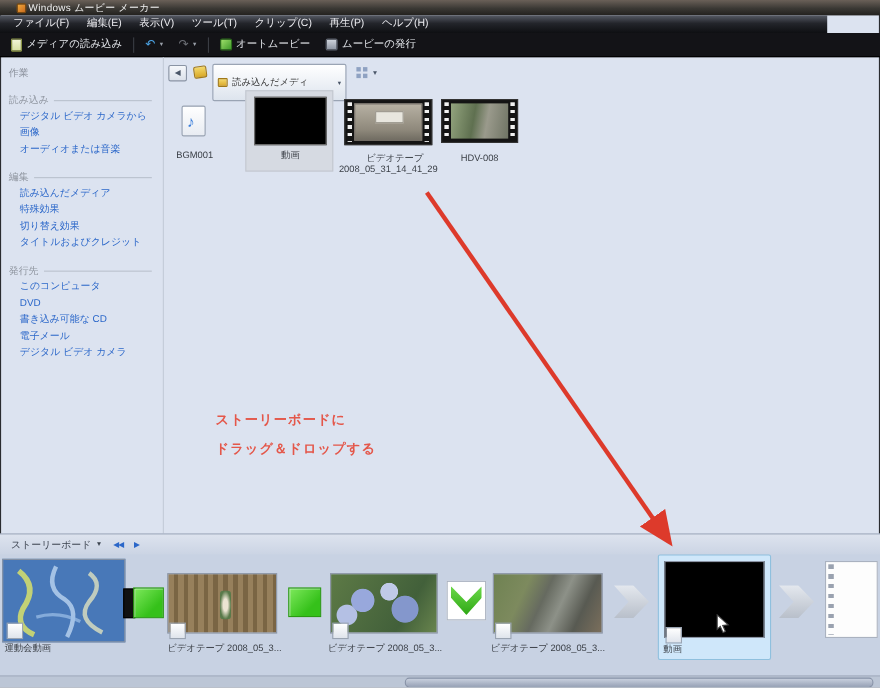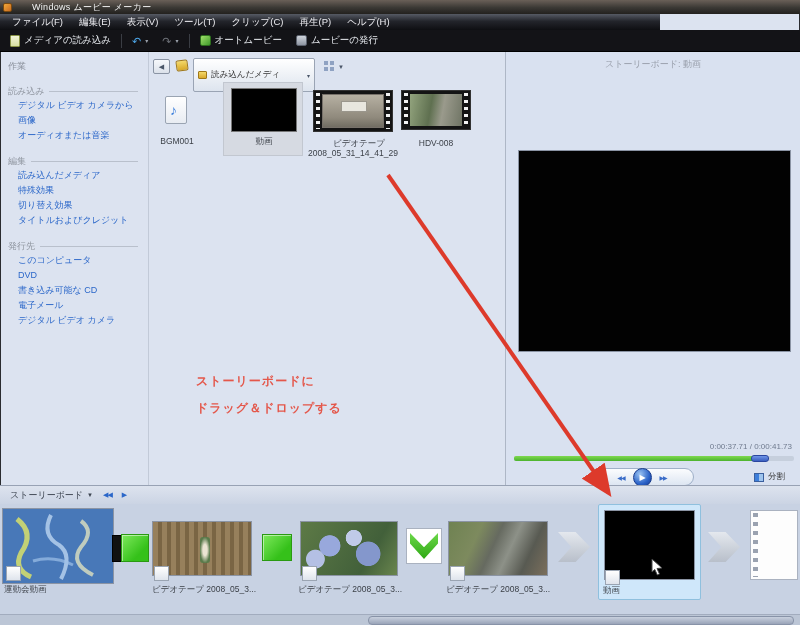--- a/index.html
+++ b/index.html
@@ -2,25 +2,25 @@
 <html><head>
 <meta charset="utf-8">
 <style>
   * { margin:0; padding:0; box-sizing:border-box; }
   html,body { width:800px; height:625px; }
   body { font-family:"Liberation Sans","DejaVu Sans",sans-serif; }
   #app { position:relative; width:800px; height:625px; background:#dce3f0; overflow:hidden; box-shadow:inset 0 0 0 1px #2a2c30; }
 
   
   .titlebar { position:absolute; left:0; top:0; width:800px; height:14px;
-    background:linear-gradient(#6a6058,#3a3834 55%,#23211e); display:flex; align-items:center; gap:20px; padding-left:3px; }
+    background:linear-gradient(#6a6058,#3a3834 55%,#23211e); display:flex; align-items:center; gap:2px; padding-left:15px; }
   .app-icon { width:9px; height:9px; background:linear-gradient(135deg,#f2a93b,#c96a1e); border:1px solid #7a4a10; border-radius:2px; }
   .title-text { color:#f2f2f2; font-size:9px; letter-spacing:.3px; }
 
-  .menubar { position:absolute; left:0; top:14px; width:660px; height:16px;
+  .menubar { position:absolute; left:0; top:14px; width:752px; height:16px;
     background:linear-gradient(#565a64,#23252b 45%,#0e0f12); display:flex; align-items:center; padding-left:4px; }
   .menu-item { color:#ececf0; font-size:9.5px; padding:0 8px; line-height:16px; cursor:default; }
 
   .toolbar { position:absolute; left:0; top:30px; width:800px; height:22px; background:#131317; border-bottom:1px solid #000;
     display:flex; align-items:center; gap:6px; padding-left:6px;text-align:center; }
   .tool { display:flex; align-items:center; gap:4px; color:#e6e9ee; font-size:9.5px; padding:2px 4px; }
   .tool-sep { width:1px; height:14px; background:#3a3d44; }
   .icon-file { width:10px; height:12px; background:linear-gradient(#f2f4d8,#d7dfa2); border:1px solid #8a9446; border-radius:1px; }
   .icon-undo { color:#4da6e8; font-size:11px; line-height:10px; }
   .icon-redo { color:#6d7077; font-size:11px; line-height:10px; }
@@ -254,40 +254,20 @@
 
   <svg class="arrow-svg" viewBox="0 0 800 625">
     <defs>
       <marker id="ah" markerWidth="9" markerHeight="8" refX="6.5" refY="3.5" orient="auto">
         <path d="M0,0 L8,3.5 L0,7 z" fill="#dd3a2b"></path>
       </marker>
     </defs>
     <line x1="388" y1="175" x2="608" y2="492" stroke="#dd3a2b" stroke-width="4" marker-end="url(#ah)"></line>
   </svg>
 
-  <div class="preview">
-    <div class="preview-header">ストーリーボード: 動画</div>
-    <div class="video-screen"></div>
-    <div class="timecode">0:00:37.71 / 0:00:41.73</div>
-    <div class="seek">
-      <div class="seek-fill"></div>
-      <div class="seek-thumb"></div>
-    </div>
-    <div class="controls">
-      <span class="step-btn">◀◀</span>
-      <span class="play-btn">
-        <span>▶</span>
-      </span>
-      <span class="step-btn">▶▶</span>
-    </div>
-    <div class="split">
-      <span class="icon-split"></span>
-      <span class="split-label">分割</span>
-    </div>
-  </div>
 
   <div class="storyboard">
     <div class="sb-header">
       <span class="sb-title">ストーリーボード</span>
       <span class="sb-caret">▼</span>
       <span class="sb-mini">◀◀</span>
       <span class="sb-mini">▶</span>
     </div>
 
     <div class="clip thumb-title" style="left:2px; top:22px; width:112px; height:76px;">

